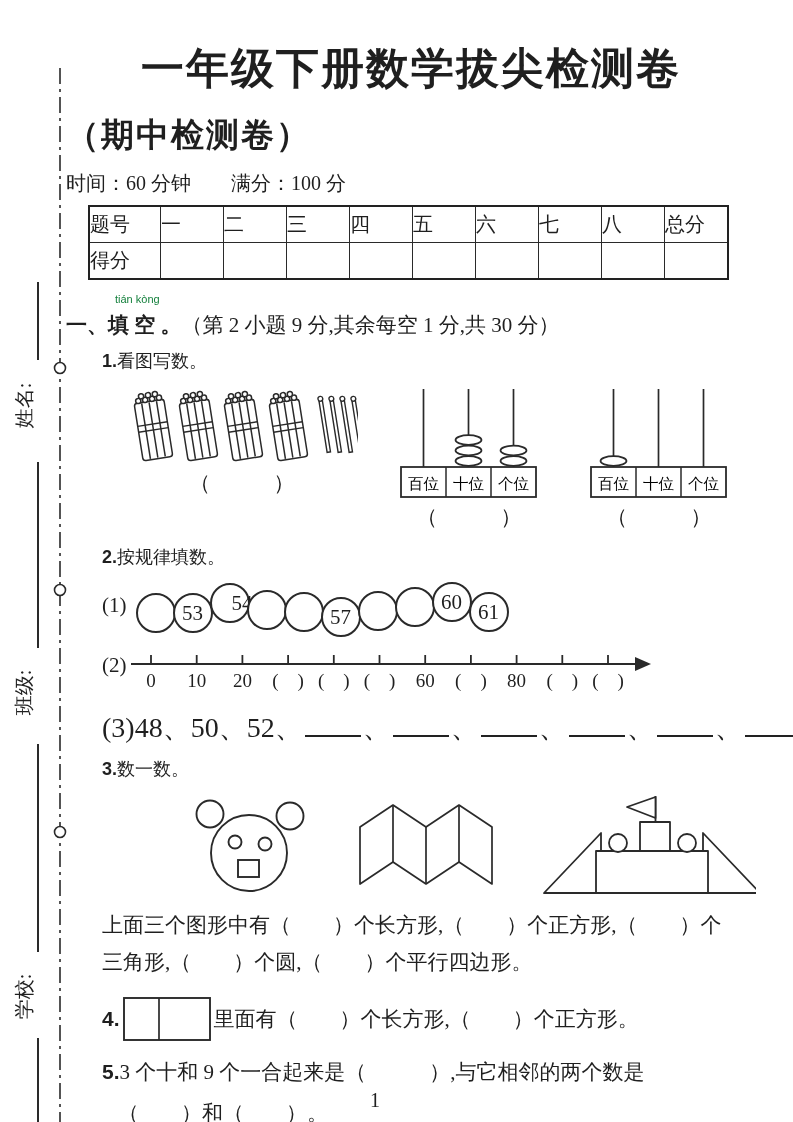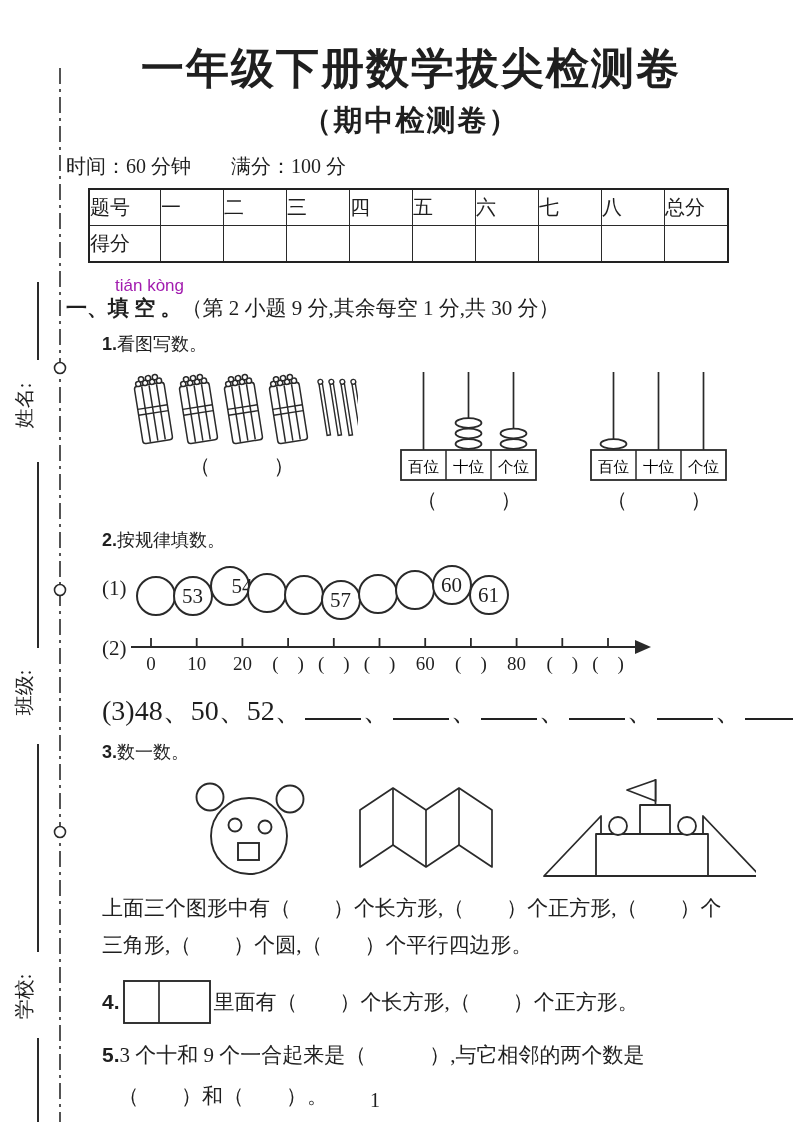--- a/index.html
+++ b/index.html
@@ -1,31 +1,31 @@
 <!DOCTYPE html>
 <html><head>
 <meta charset="utf-8">
 <style>
   html,body{margin:0;padding:0;background:#e8e8e8;}
   .page{position:relative;width:793px;height:1122px;background:#ffffff;overflow:hidden;
         font-family:"Liberation Serif",serif;color:#1f1f1f;}
   .main{position:relative;margin-left:66px;width:690px;}
   .title{margin:44px 0 0;text-align:center;font-family:"Liberation Sans",sans-serif;
          font-weight:900;font-size:43px;letter-spacing:2px;line-height:1.15;}
-  .subtitle{margin-top:8px;text-align:center;font-family:"Liberation Sans",sans-serif;
-            font-weight:900;font-size:29px;letter-spacing:2px;}
+  .subtitle{margin-top:20px;font-family:"Liberation Sans",sans-serif;
+            font-weight:900;font-size:33px;letter-spacing:2px;}
   .meta{margin:12px 36px 0 0;font-size:20px;}
   table.score-table{border-collapse:collapse;margin:8px 0 0 22px;border:2px solid #222;}
   table.score-table td{border:1.5px solid #2a2a2a;height:35px;
                        font-size:20px;padding:0;}
   td.c-first{width:70px;}
   td.c-reg{width:62px;}
   .sec{position:relative;margin-top:14px;padding-top:17px;font-size:21px;}
-  .pinyin{position:absolute;top:-1px;left:49px;font-size:17px;
-          font-family:"Liberation Sans",sans-serif;color:#a21caf;}
+  .pinyin{position:absolute;top:-1px;left:49px;font-size:11px;
+          font-family:"Liberation Sans",sans-serif;color:#15803d;}
   .sec b{font-weight:600;}
   .qhead{margin:10px 0 0 36px;font-size:18px;}
   .qnum{font-weight:bold;font-family:"Liberation Sans",sans-serif;}
   .fig-row{display:flex;align-items:flex-start;margin:10px 0 0 36px;}
   .fig-block{display:flex;flex-direction:column;align-items:center;}
   .answer{font-size:21px;margin-top:2px;}
   .circ-row{display:flex;align-items:flex-start;margin:12px 0 0 36px;}
   .part-label{font-size:21px;margin-top:12px;flex:0 0 auto;}
   .num-circle{width:40px;height:40px;border:2px solid #2a2a2a;border-radius:50%;background:#fff;
               display:flex;align-items:center;justify-content:center;font-size:21px;

